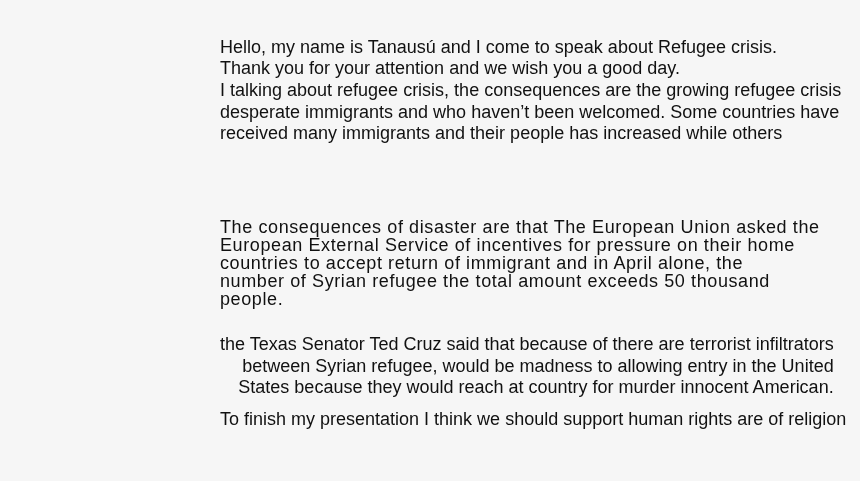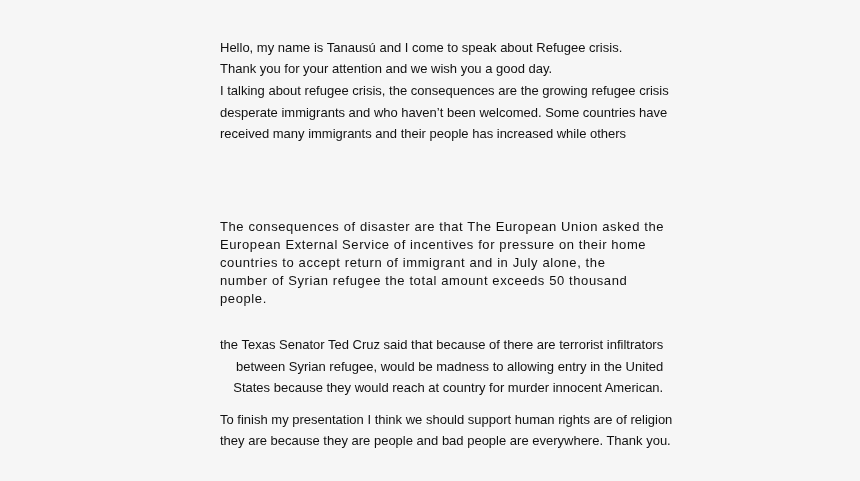--- a/index.html
+++ b/index.html
@@ -18,21 +18,21 @@
     .doc {
       position: absolute;
       left: 220px;
       top: 0;
       width: 440px;
     }
     .para {
       position: absolute;
       left: 0;
       margin: 0;
-      font-size: 13px;
+      font-size: 18px;
       white-space: nowrap;
     }
     .para .line { display: block; }
     .p1 { top: 37px; line-height: 21px; }
     .p2 { top: 80px; line-height: 21.5px; }
     .p3 { top: 218px; line-height: 18px; letter-spacing: 0.6px; }
     .p4 { top: 334px; line-height: 21.5px; text-align: right; }
     .p5 { top: 409px; line-height: 21px; }
   </style>
 </head>
@@ -47,29 +47,28 @@
 
   <p class="para p2">
     <span class="line"> I talking about refugee crisis, the consequences are the growing refugee crisis</span>
     <span class="line">desperate immigrants and who haven’t been welcomed. Some countries have</span>
     <span class="line">received many immigrants and their people  has increased while others</span>
   </p>
 
   <p class="para p3">
     <span class="line">The consequences of disaster are that The European Union asked the</span>
     <span class="line">European External Service  of incentives for pressure on their home</span>
-    <span class="line">countries to accept return of immigrant and in  July alone, the</span>
+    <span class="line">countries to accept return of immigrant and in  April alone, the</span>
     <span class="line">number of Syrian refugee  the total amount exceeds 50 thousand</span>
     <span class="line">people.</span>
   </p>
 
   <p class="para p4">
     <span class="line"> the Texas Senator Ted Cruz said that because of there are terrorist infiltrators</span>
     <span class="line">between Syrian refugee, would be madness to allowing entry in the United</span>
     <span class="line">States because they would reach at country for murder innocent American.</span>
   </p>
 
   <p class="para p5">
     <span class="line">To finish my presentation I think we should support human rights are of religion</span>
-    <span class="line">they are because they are people and bad people are everywhere. Thank you.</span>
   </p>
 
 </div>
 
 </body></html>

